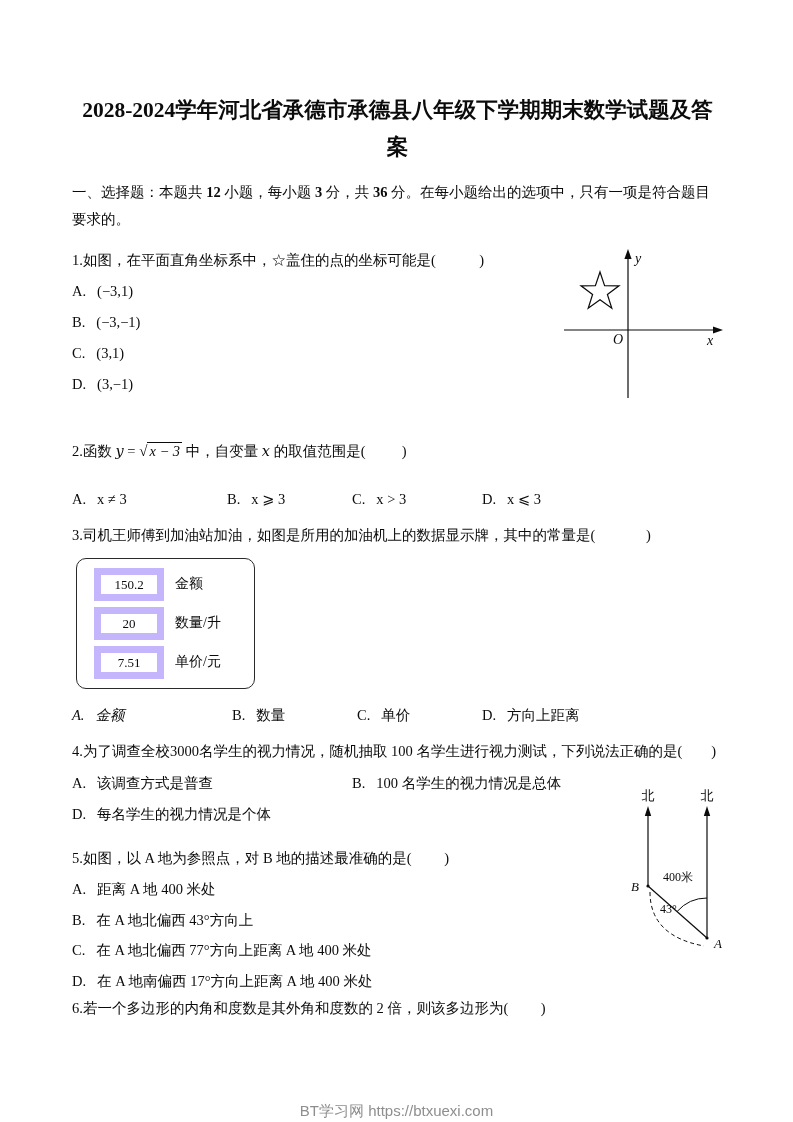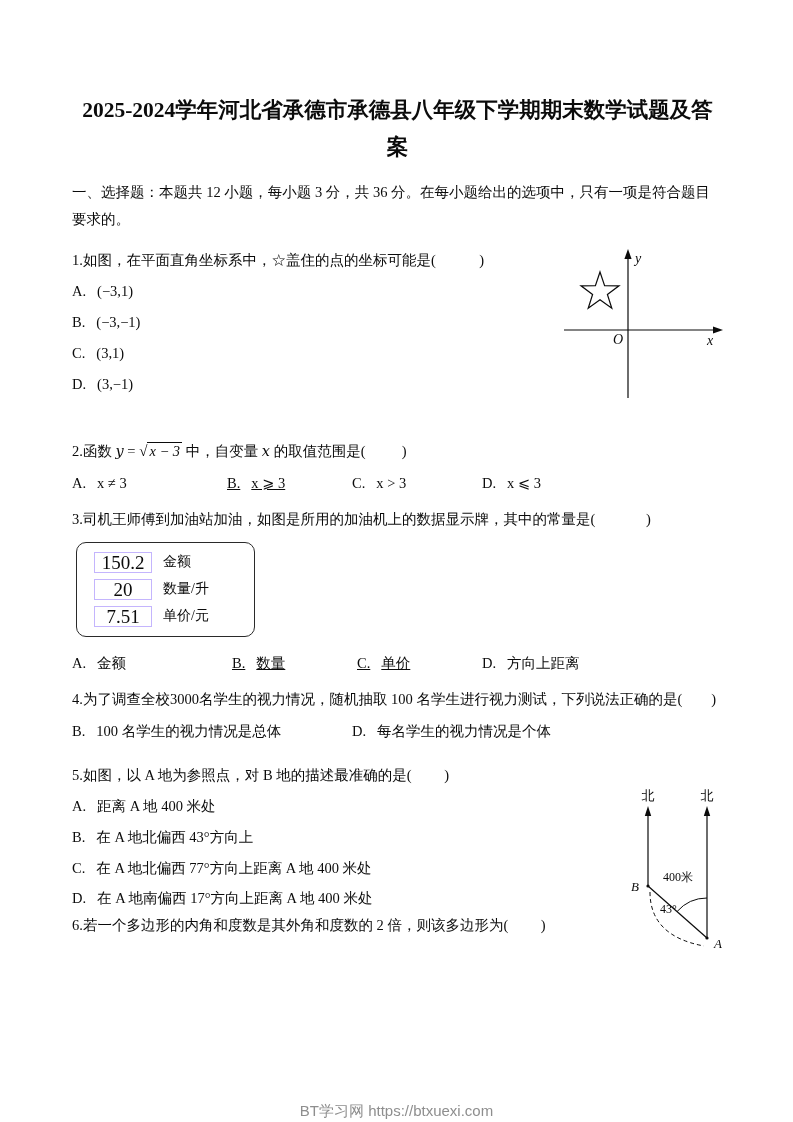--- a/index.html
+++ b/index.html
@@ -14,46 +14,46 @@
     padding: 92px 70px 0 72px;
     overflow: hidden;
   }
   .title {
     font-size: 21.5px; font-weight: 700;
     text-align: center; line-height: 1.7;
     margin: 0 0 14px 0;
   }
   .bodytext { font-size: 14.5px; line-height: 1.86; }
   .intro { margin: 0; }
-  .intro .num { font-weight: 400; }
+  .intro .num { font-weight: 700; }
   .stem { white-space: pre-wrap; }
   .q1-stem { margin-top: 14px; }
   .opt { white-space: pre-wrap; }
   .opt-text { margin-left: 11px; }
   .opt-col { margin-top: 2px; }
   .opt-col .opt { margin-top: 4px; }
-  .optrow { display: flex; margin-top: 4px; }
-  .w155 { width: 155px; } .w160 { width: 160px; }
-  .w125 { width: 125px; text-decoration: underline; } .w130 { width: 130px; }
+  .optrow { display: flex; margin-top: 20px; }
+  .w155 { width: 155px; } .w160 { width: 160px; font-style: italic; }
+  .w125 { width: 125px; } .w130 { width: 130px; }
   .q2-stem { margin-top: 40px; }
   .mvar { font-family: "DejaVu Serif", serif; }
   .radsign { font-size: 15px; }
   .radicand { border-top: 1px solid #0b0b0b; padding: 0 2px; font-style: italic; }
   .q3-stem { margin-top: 9px; }
   .fuel-panel {
     width: 150px; margin-top: 9px; margin-left: 4px;
     border: 1.5px solid #2a2a2a; border-radius: 10px;
     padding: 9px 10px 9px 17px;
   }
   .fuel-row { display: flex; align-items: center; }
   .fuel-row + .fuel-row { margin-top: 6px; }
   .fuel-box {
     display: inline-block; width: 56px;
-    border: 1px solid #c4b5fd; text-align: center;
-    font-size: 19px; line-height: 19px;
+    border: 7px solid #c4b5fd; text-align: center;
+    font-size: 13px; line-height: 19px;
   }
   .fuel-label { margin-left: 11px; font-size: 14px; }
   .q3-opts { margin-top: 13px; }
   .q4-stem { margin-top: 9px; }
   .q4-grid {
     display: grid; grid-template-columns: 280px 1fr;
     row-gap: 4px; margin-top: 5px;
   }
   .q5-stem { margin-top: 17px; }
   .q6-stem { }
@@ -74,21 +74,21 @@
   .footer-link {
     color: #8e8e8e; font-size: 15px;
     font-family: "Liberation Sans", "DejaVu Sans", sans-serif;
   }
 </style>
 </head>
 <body>
 
 <div class="page">
 
-  <h1 class="title">2025-2024学年河北省承德市承德县八年级下学期期末数学试题及答案</h1>
+  <h1 class="title">2028-2024学年河北省承德市承德县八年级下学期期末数学试题及答案</h1>
 
   <p class="bodytext intro"><span>一、选择题：本题共 </span><span class="num">12</span><span> 小题，每小题 </span><span class="num">3</span><span> 分，共 </span><span class="num">36</span><span> 分。在每小题给出的选项中，只有一项是符合题目要求的。</span></p>
 
   <div class="bodytext stem q1-stem">1.如图，在平面直角坐标系中，☆盖住的点的坐标可能是(            )</div>
   <div class="opt-col">
     <div class="bodytext opt"><span class="opt-label">A.</span><span class="opt-text">(−3,1)</span></div>
     <div class="bodytext opt"><span class="opt-label">B.</span><span class="opt-text">(−3,−1)</span></div>
     <div class="bodytext opt"><span class="opt-label">C.</span><span class="opt-text">(3,1)</span></div>
     <div class="bodytext opt"><span class="opt-label">D.</span><span class="opt-text">(3,−1)</span></div>
   </div>
@@ -129,20 +129,21 @@
   </div>
   <div class="bodytext optrow q3-opts">
     <div class="opt w160"><span class="opt-label">A.</span><span class="opt-text">金额</span></div>
     <div class="opt w125"><span class="opt-label">B.</span><span class="opt-text">数量</span></div>
     <div class="opt w125"><span class="opt-label">C.</span><span class="opt-text">单价</span></div>
     <div class="opt"><span class="opt-label">D.</span><span class="opt-text">方向上距离</span></div>
   </div>
 
   <div class="bodytext stem q4-stem">4.为了调查全校3000名学生的视力情况，随机抽取 100 名学生进行视力测试，下列说法正确的是(        )</div>
   <div class="bodytext q4-grid">
+    <div class="opt"><span class="opt-label">A.</span><span class="opt-text">该调查方式是普查</span></div>
     <div class="opt"><span class="opt-label">B.</span><span class="opt-text">100 名学生的视力情况是总体</span></div>
     <div class="opt"><span class="opt-label">D.</span><span class="opt-text">每名学生的视力情况是个体</span></div>
   </div>
 
   <div class="bodytext stem q5-stem">5.如图，以 A 地为参照点，对 B 地的描述最准确的是(         )</div>
   <div class="opt-col">
     <div class="bodytext opt"><span class="opt-label">A.</span><span class="opt-text">距离 A 地 400 米处</span></div>
     <div class="bodytext opt"><span class="opt-label">B.</span><span class="opt-text">在 A 地北偏西 43°方向上</span></div>
     <div class="bodytext opt"><span class="opt-label">C.</span><span class="opt-text">在 A 地北偏西 77°方向上距离 A 地 400 米处</span></div>
     <div class="bodytext opt"><span class="opt-label">D.</span><span class="opt-text">在 A 地南偏西 17°方向上距离 A 地 400 米处</span></div>

